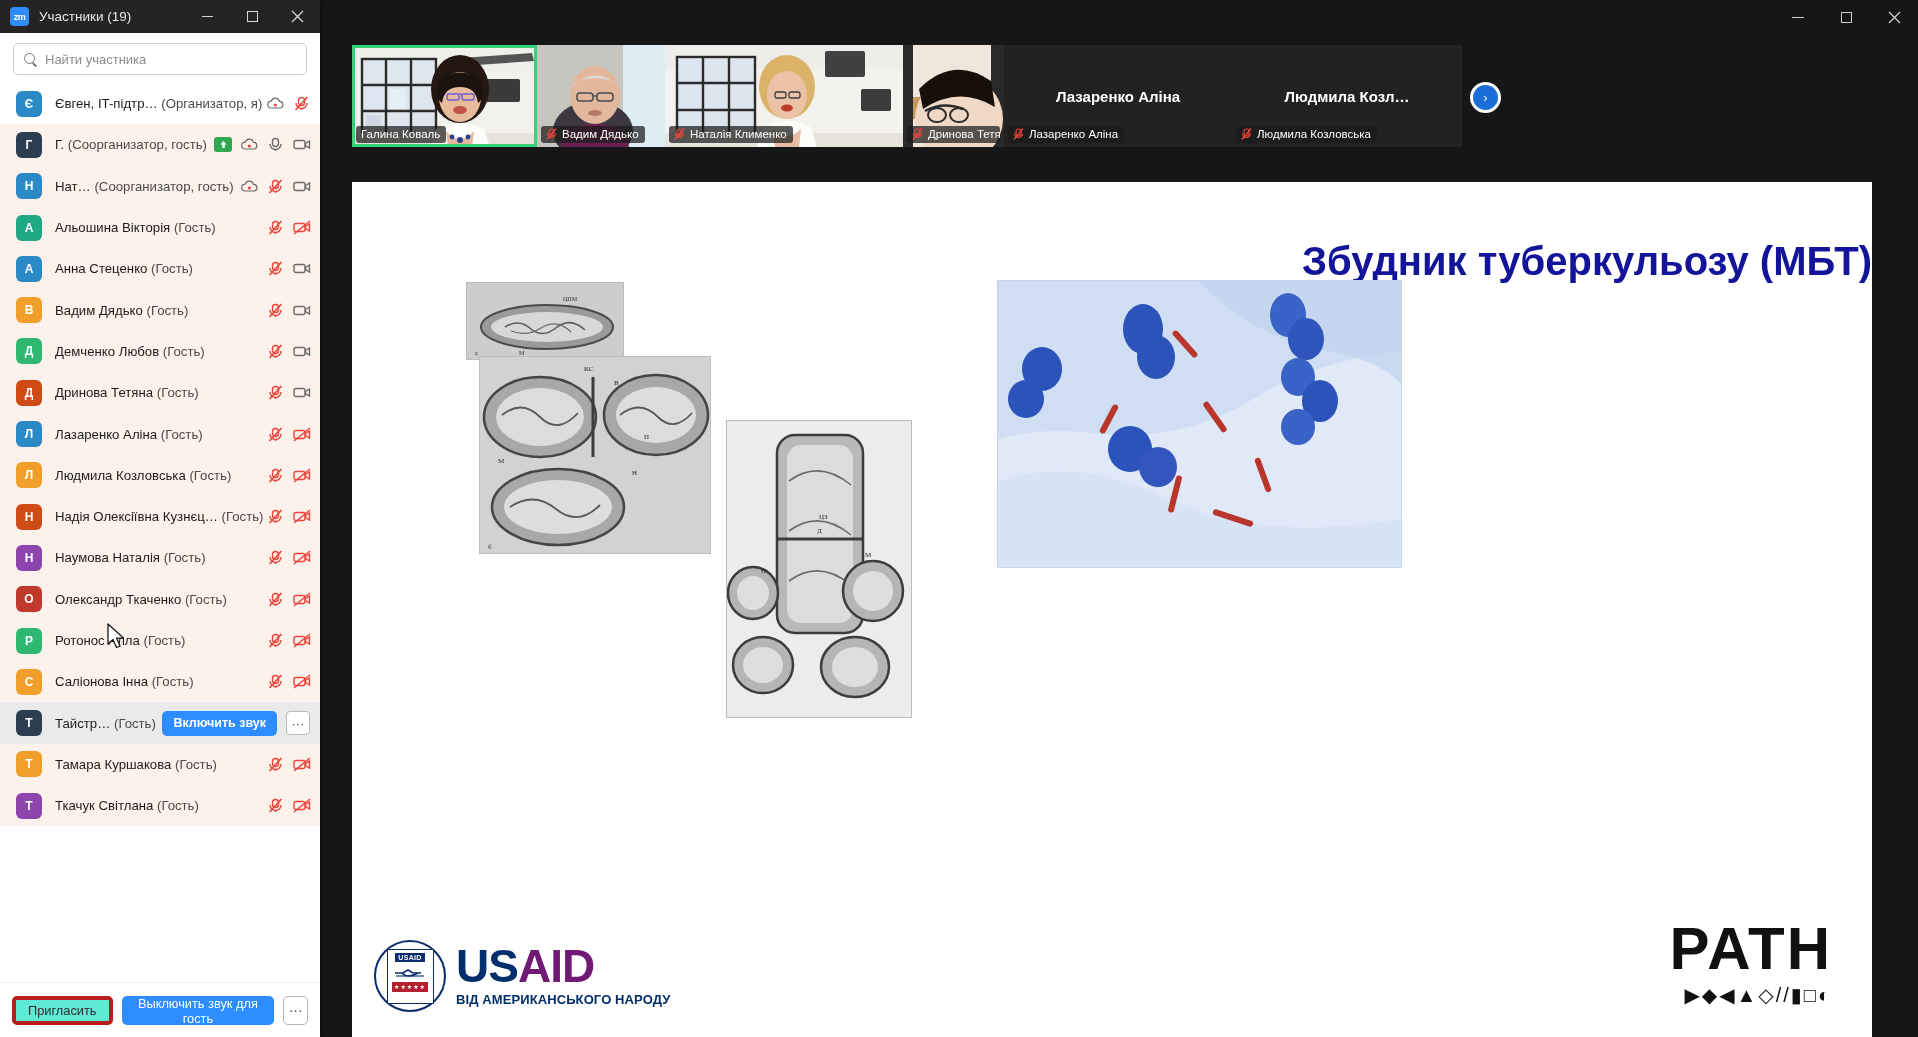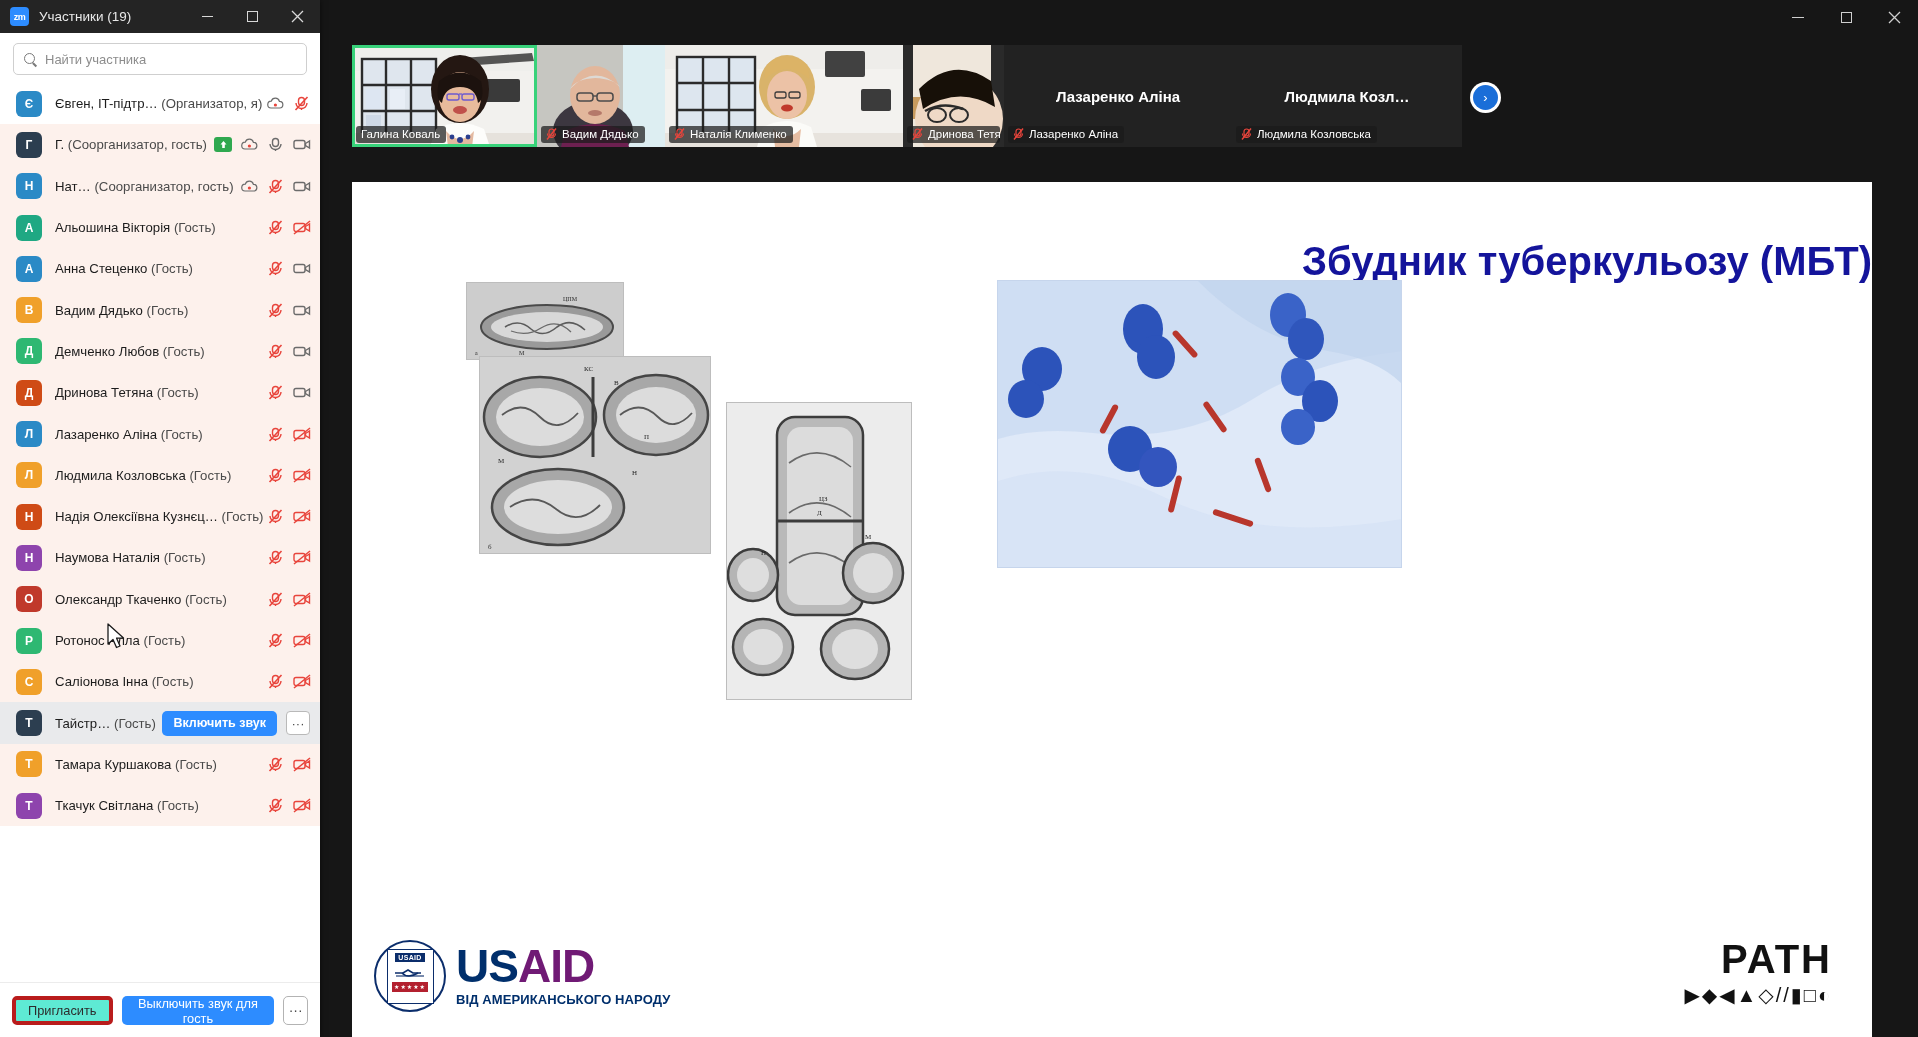--- a/index.html
+++ b/index.html
@@ -208,21 +208,21 @@
   .usaid-text { display: flex; flex-direction: column; }
   .usaid-word { font-size: 46px; font-weight: bold; letter-spacing: -1px; line-height: .95; }
   .usaid-word .us { color: #002f6c; }
   .usaid-word .aid { color: #701a75; text-align: center; }
   .usaid-sub {
     font-size: 13px; color: #002f6c; font-weight: bold; letter-spacing: .1px;
     margin-top: 3px;
   }
   .path-wrap { position: absolute; right: 40px; bottom: 30px; text-align: right; }
   .path-word {
-    font-size: 40px; font-weight: bold; color: #111; letter-spacing: 2px; line-height: 1;
+    font-size: 60px; font-weight: bold; color: #111; letter-spacing: 2px; line-height: 1;
   }
   .path-sym {
     font-size: 20px; color: #111; letter-spacing: 2px; margin-top: 4px;
   }
 </style>
 </head>
 <body>
 
 <div id="root">
   <div class="meeting-bg"></div>
@@ -426,21 +426,21 @@
         <line x1="113" y1="20" x2="113" y2="100" stroke="#3c3c3c" stroke-width="3"></line>
         <text x="104" y="14" font-size="7" fill="#1f1f1f" font-family="serif">КС</text>
         <text x="134" y="28" font-size="7" fill="#1f1f1f" font-family="serif">В</text>
         <text x="164" y="82" font-size="7" fill="#1f1f1f" font-family="serif">П</text>
         <text x="18" y="106" font-size="7" fill="#1f1f1f" font-family="serif">М</text>
         <text x="152" y="118" font-size="7" fill="#1f1f1f" font-family="serif">Н</text>
         <text x="8" y="192" font-size="7" fill="#1f1f1f" font-family="serif">б</text>
       </svg>
     </div>
 
-    <div class="micro-img" style="left:374px;top:220px;width:186px;height:298px">
+    <div class="micro-img" style="left:374px;top:238px;width:186px;height:298px">
       <svg width="186" height="298" viewBox="0 0 186 298" style="display:block">
         <rect width="186" height="298" fill="#ececec"></rect>
         <g stroke="#3c3c3c" stroke-width="2.5" fill="#b9b9b9">
           <rect x="50" y="14" width="86" height="198" rx="18"></rect>
         </g>
         <rect x="60" y="24" width="66" height="178" rx="14" fill="#dcdcdc"></rect>
         <path d="M62 60 q30 -22 62 4 M62 110 q30 -22 62 4 M62 160 q30 -22 62 4" stroke="#6a6a6a" stroke-width="1.6" fill="none"></path>
         <line x1="50" y1="118" x2="136" y2="118" stroke="#3c3c3c" stroke-width="3"></line>
         <ellipse cx="26" cy="172" rx="25" ry="26" fill="#b5b5b5" stroke="#3c3c3c" stroke-width="2.5"></ellipse>
         <ellipse cx="26" cy="172" rx="16" ry="17" fill="#dedede"></ellipse>

